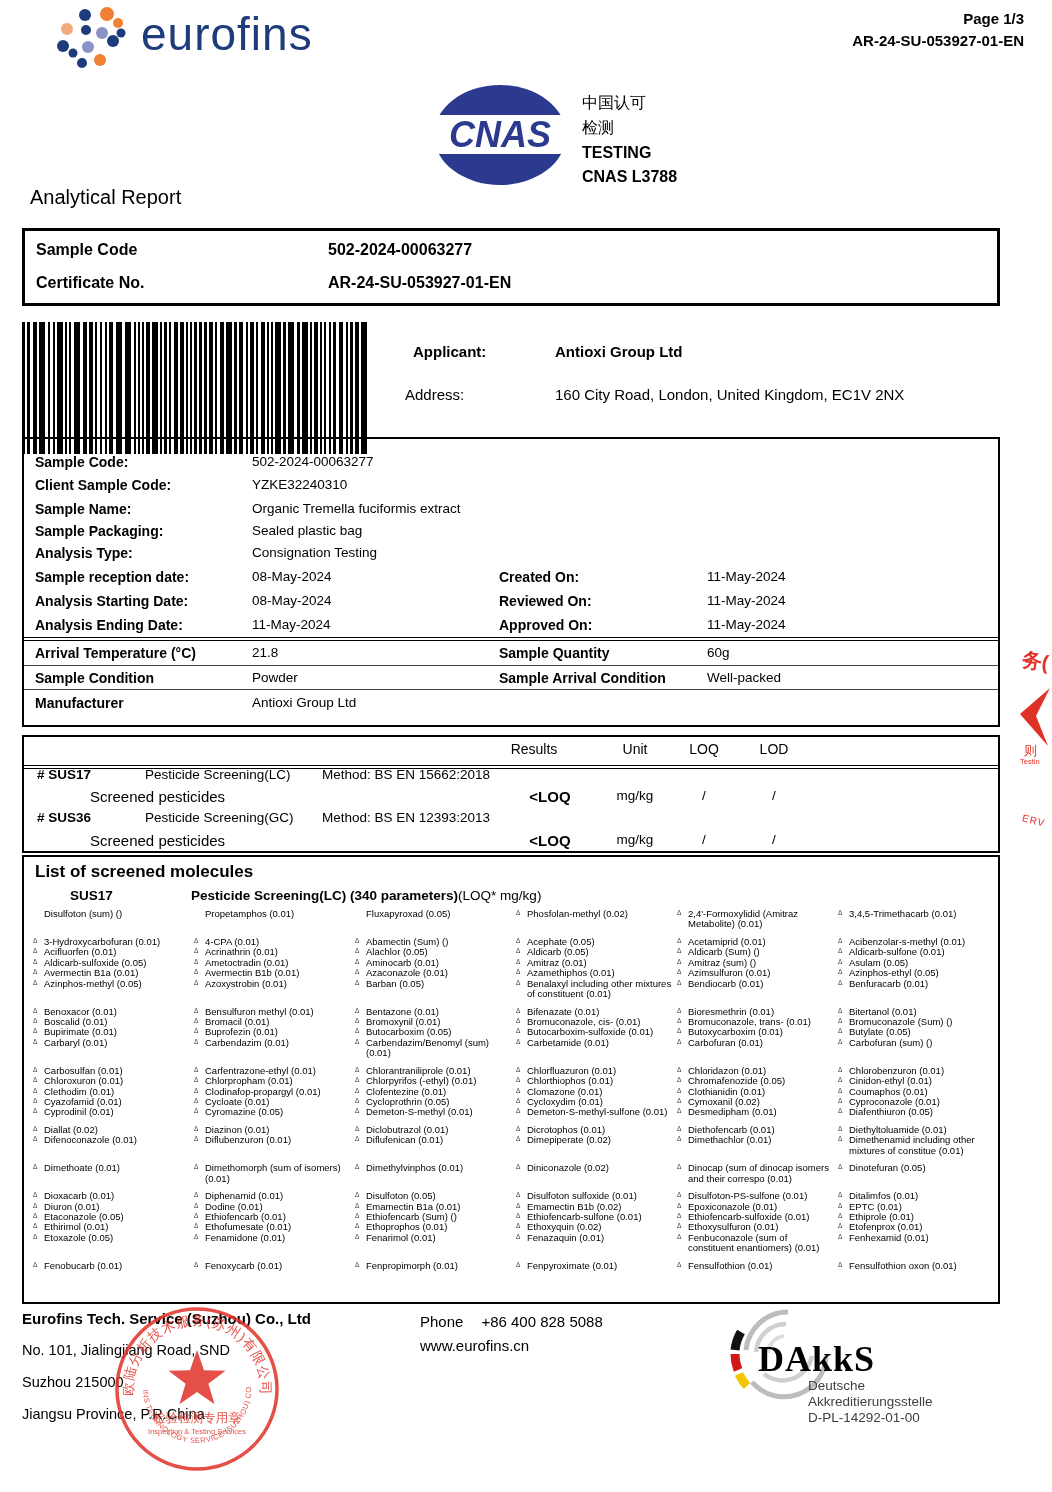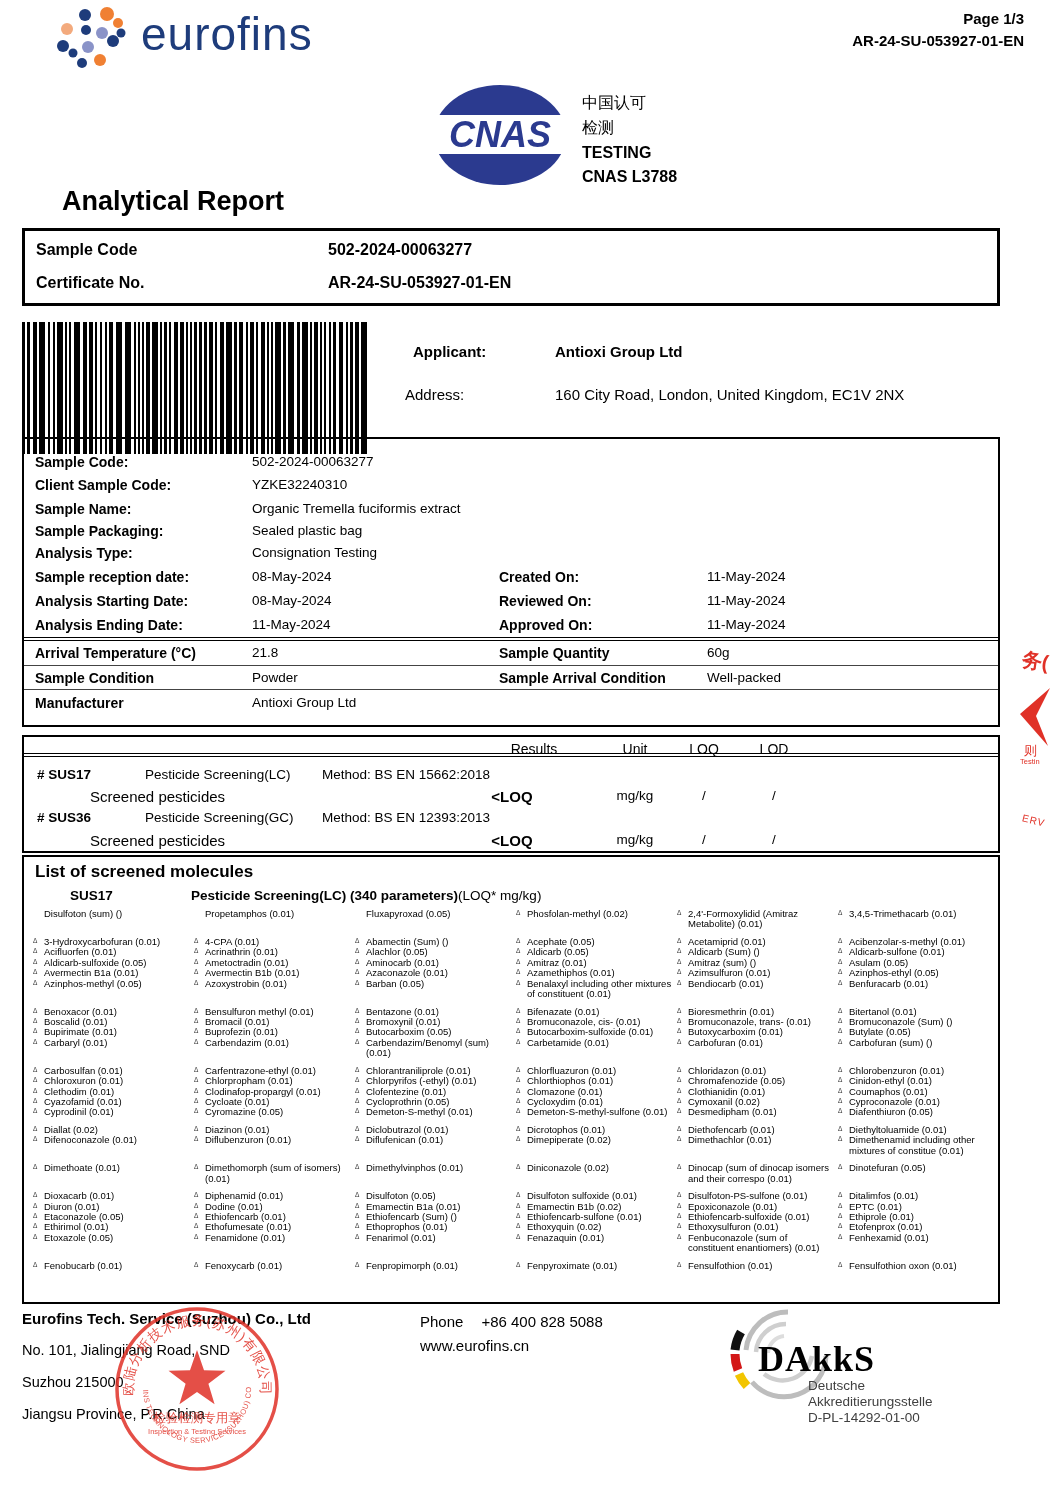--- a/index.html
+++ b/index.html
@@ -15,21 +15,21 @@
   
   .logo-wrap { left:55px; top:6px; display:flex; align-items:center; }
   .logo-text { font-size:46px; color:#1e3c7b; letter-spacing:1px; margin-left:6px; line-height:1; padding-bottom:6px;}
   .page-ref { right:28px; top:8px; text-align:right; font-size:15px; font-weight:bold; line-height:1.45; }
 
   
   .cnas-wrap { left:432px; top:83px; display:flex; }
   .cnas-text { margin-left:14px; font-size:16px; line-height:1.55; padding-top:8px; }
   .cnas-text .en { font-weight:bold; }
 
-  .report-title { left:30px; top:186px; font-size:27px; font-weight:bold;margin-left:32px; }
+  .report-title { left:30px; top:186px; font-size:20px; font-weight:normal; }
 
   
   .code-box { left:22px; top:228px; width:978px; height:78px; border:3px solid #000; }
   .code-row { position:absolute; left:11px; font-size:16px; font-weight:bold; }
   .code-row .val { position:absolute; left:292px; white-space:nowrap; }
 
   
   .barcode { left:22px; top:322px; }
   .app-label { font-size:15px; }
   .app-val { font-size:15px; white-space:nowrap; }
@@ -39,28 +39,28 @@
   .irow { position:absolute; left:0; width:100%; font-size:13.5px; }
   .irow .lab { position:absolute; left:11px; font-weight:bold; font-size:14px; white-space:nowrap;}
   .irow .val { position:absolute; left:228px; white-space:nowrap;}
   .irow .lab2 { position:absolute; left:475px; font-weight:bold; font-size:14px; white-space:nowrap;}
   .irow .val2 { position:absolute; left:683px; white-space:nowrap;}
   .hline { position:absolute; left:0; width:100%; border-top:1px solid #444; }
   .dline { position:absolute; left:0; width:100%; border-top:4px double #000; }
 
   
   .res-box { left:22px; top:735px; width:978px; height:118px; border:2px solid #000; }
-  .res-head { position:absolute; top:0; left:0; width:100%; height:20px; border-bottom:4px double #000; font-size:14px; }
+  .res-head { position:absolute; top:0; left:0; width:100%; height:32px; border-bottom:4px double #000; font-size:14px; }
   .res-col { position:absolute; top:4px; text-align:center; }
   .rrow { position:absolute; width:100%; font-size:13.5px; white-space:nowrap; }
   .rrow .code { position:absolute; left:13px; font-weight:bold; }
   .rrow .name { position:absolute; left:121px; }
   .rrow .method { position:absolute; left:298px; }
   .rrow .param { position:absolute; left:66px; font-size:15px; }
-  .rrow .result { position:absolute; left:443px; width:90px; text-align:center; font-weight:bold; font-size:15px; }
+  .rrow .result { position:absolute; left:481px; width:90px; text-align:center; font-weight:bold; font-size:15px; }
   .rrow .unit { position:absolute; left:576px; width:70px; text-align:center; }
   .rrow .loq { position:absolute; left:655px; width:50px; text-align:center; }
   .rrow .lod { position:absolute; left:725px; width:50px; text-align:center; }
 
   
   .mol-box { left:22px; top:855px; width:978px; height:449px; border:2px solid #000; overflow:hidden; }
   .mol-title { position:absolute; left:11px; top:5px; font-size:17px; font-weight:bold; }
   .mol-sub { position:absolute; left:46px; top:31px; font-size:13.5px; }
   .mol-sub .gcode { font-weight:bold; }
   .mol-sub .gtitle { font-weight:bold; position:absolute; left:102px; white-space:nowrap;padding-left:19px; }

